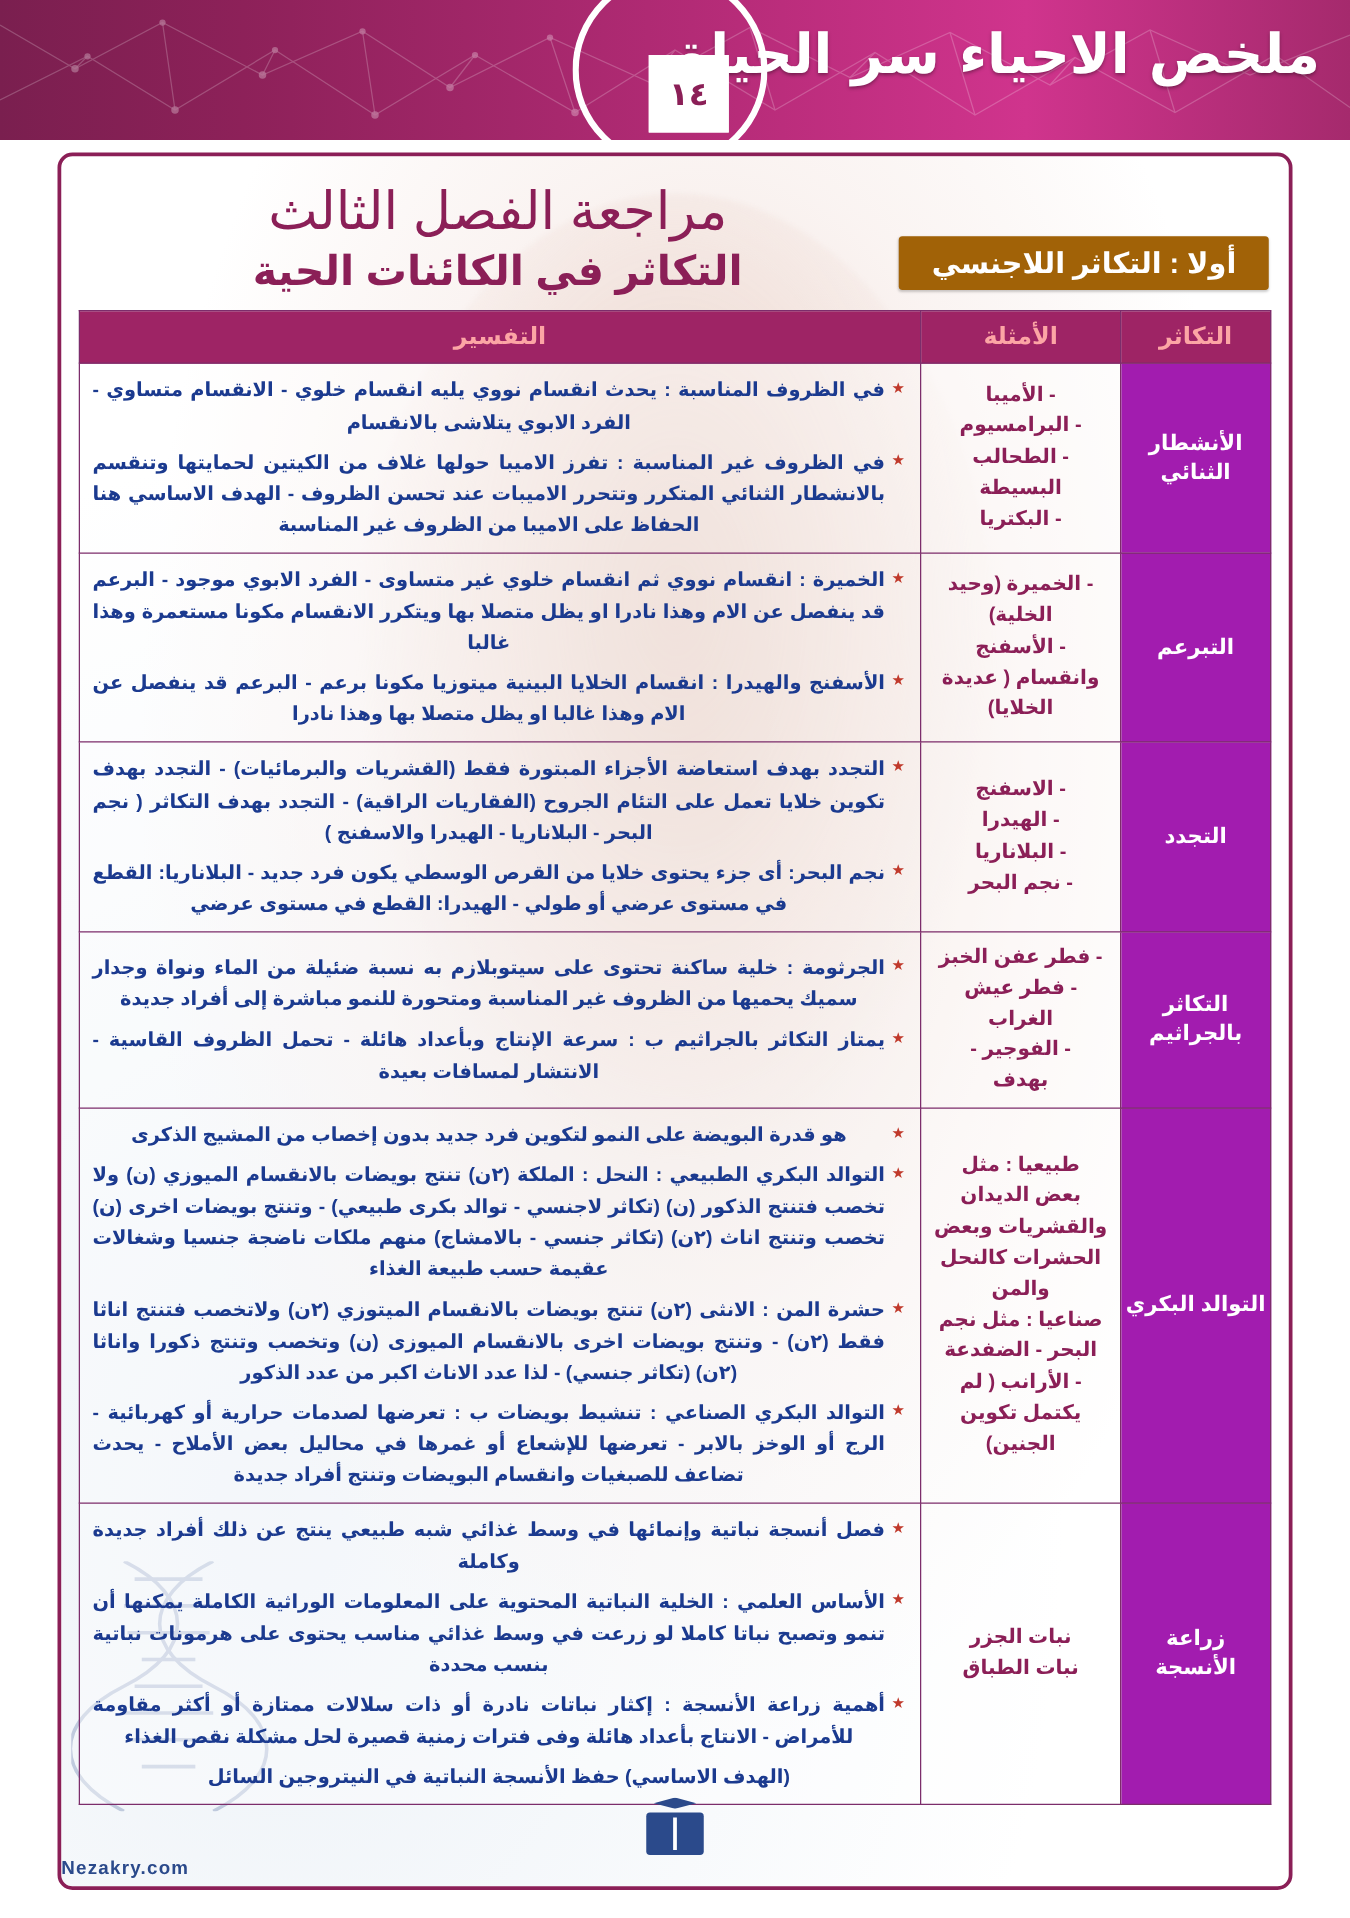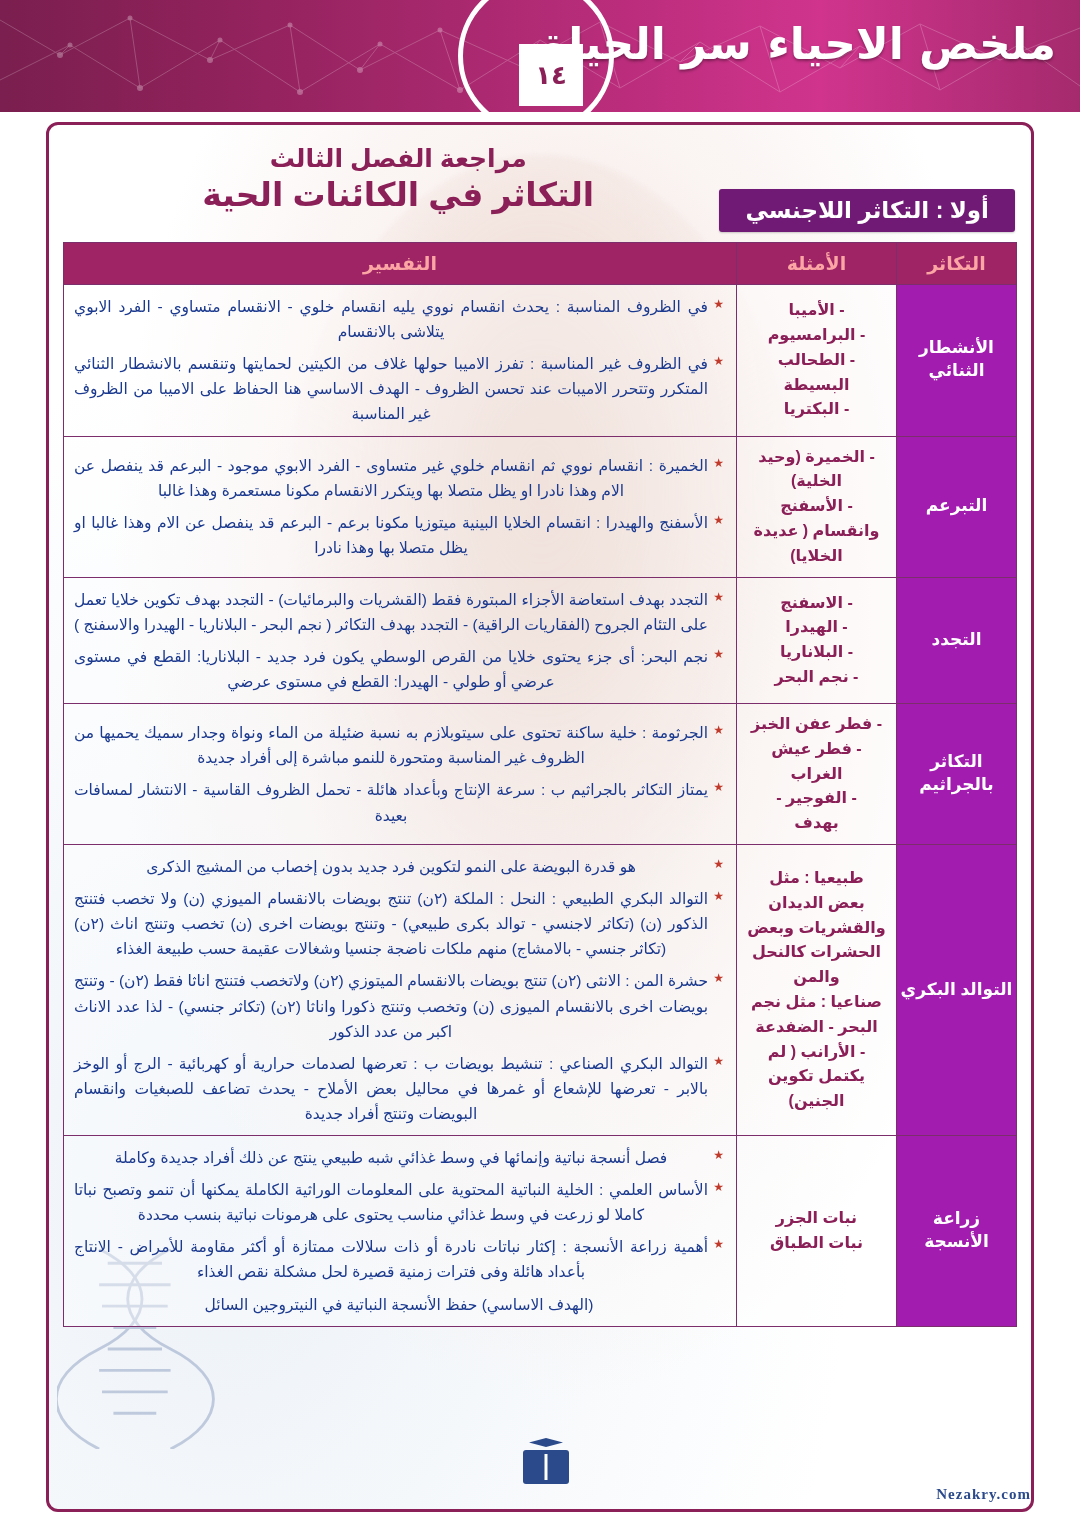--- a/index.html
+++ b/index.html
@@ -96,33 +96,33 @@
     padding:6px 2px 10px 2px;
   }
   .main-title {
     text-align:center;
     flex:1;
     padding-left:12px;
     padding-top:2px;
   }
   .main-title .l1 {
     color:#8b1f57;
-    font-size:25px;
-    font-weight:bold;
+    font-size:42px;
+    font-weight:normal;
     line-height:1.25;
   }
   .main-title .l2 {
     color:#8b1f57;
     font-size:33px;
     font-weight:bold;
     line-height:1.3;
   }
   .first-section {
     margin-top:48px;
-    background:#701a75;
+    background:#a16207;
     color:#fff;
     font-size:23px;
     font-weight:bold;
     padding:8px 26px;
     border-radius:3px;
     white-space:nowrap;
     box-shadow:0 1px 2px rgba(0,0,0,.2);
   }
 
   
@@ -169,44 +169,43 @@
   td.explain {
     padding:9px 12px 9px 10px;
     background:rgba(255,255,255,.38);
   }
   td.explain ul { margin:0; padding:0; list-style:none; }
   td.explain li {
     font-size:15.5px;
     line-height:1.62;
     margin-bottom:7px;
     color:#1b3a8f;
-    font-weight:normal;
+    font-weight:bold;
     text-align:justify;
     text-align-last:center;
     position:relative;
     padding-right:16px;
   }
   td.explain li:last-child { margin-bottom:0; }
   td.explain li:before {
     content:"★";
     position:absolute;
     right:0; top:1px;
     color:#c0392b;
     font-size:12px;
   }
   td.explain li.nobullet { padding-right:0; }
   td.explain li.nobullet:before { content:""; }
 
   
   .footer-logo {
     position:absolute;
-    bottom:6px; left:12px; right:0;
-    text-align:right;
+    bottom:6px; left:0; right:0;
+    text-align:left;
     z-index:5;
-    font-family:Liberation Serif, serif;
   }
   .footer-logo .book {
     width:46px; height:34px;
     margin:0 auto;
     background:#2b4a8b;
     border-radius:3px;
     position:relative;
   }
   .footer-logo .book:before{
     content:"";

